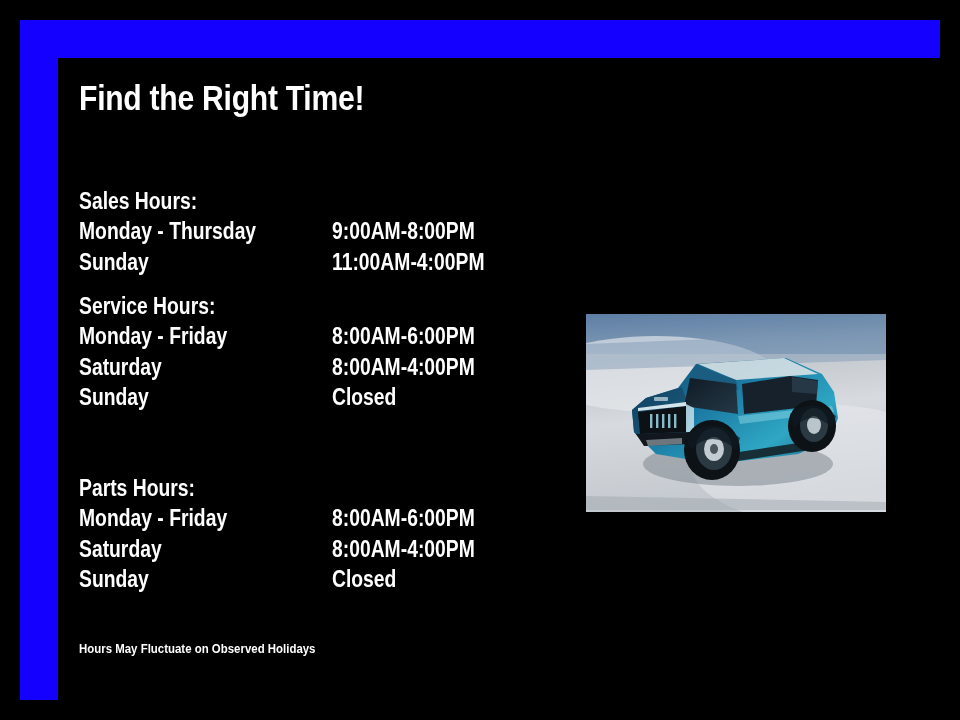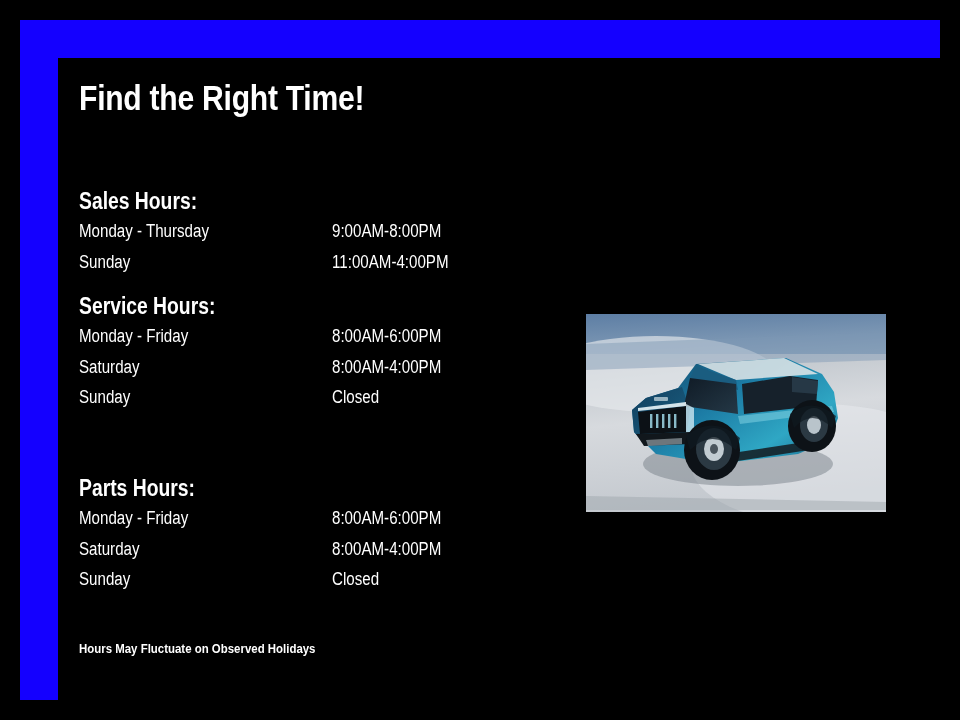--- a/index.html
+++ b/index.html
@@ -69,22 +69,22 @@
     font-size: 23px;
     font-weight: bold;
     line-height: 30.4px;
     transform: scaleX(0.84);
     transform-origin: left center;
   }
   .hours-row {
     position: relative;
     height: 30.4px;
     line-height: 30.4px;
-    font-size: 18px;
-    font-weight: normal;
+    font-size: 23px;
+    font-weight: bold;
   }
   .day-label {
     position: absolute;
     left: 0;
     top: 0;
     transform: scaleX(0.84);
     transform-origin: left center;
   }
   .time-value {
     position: absolute;

